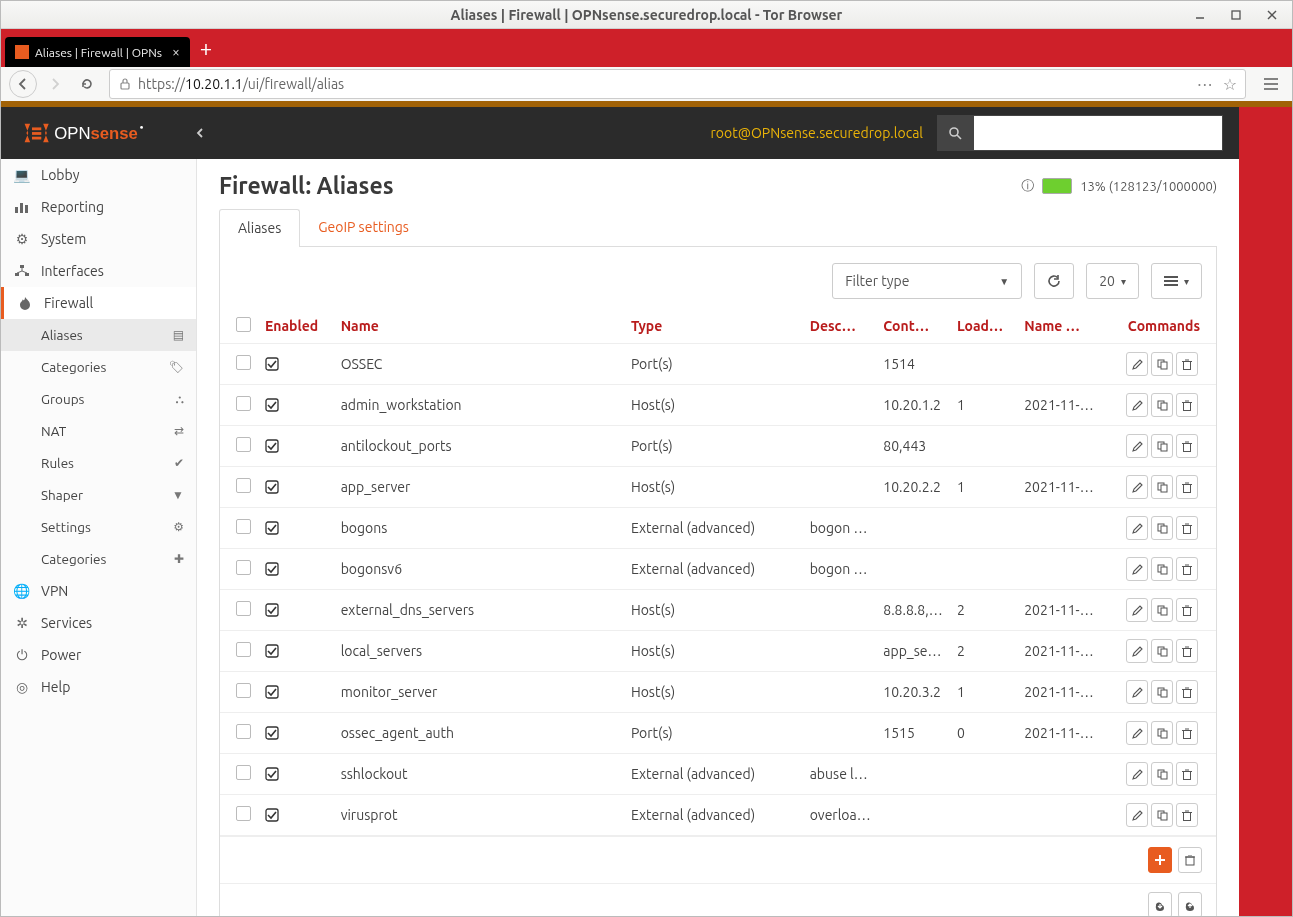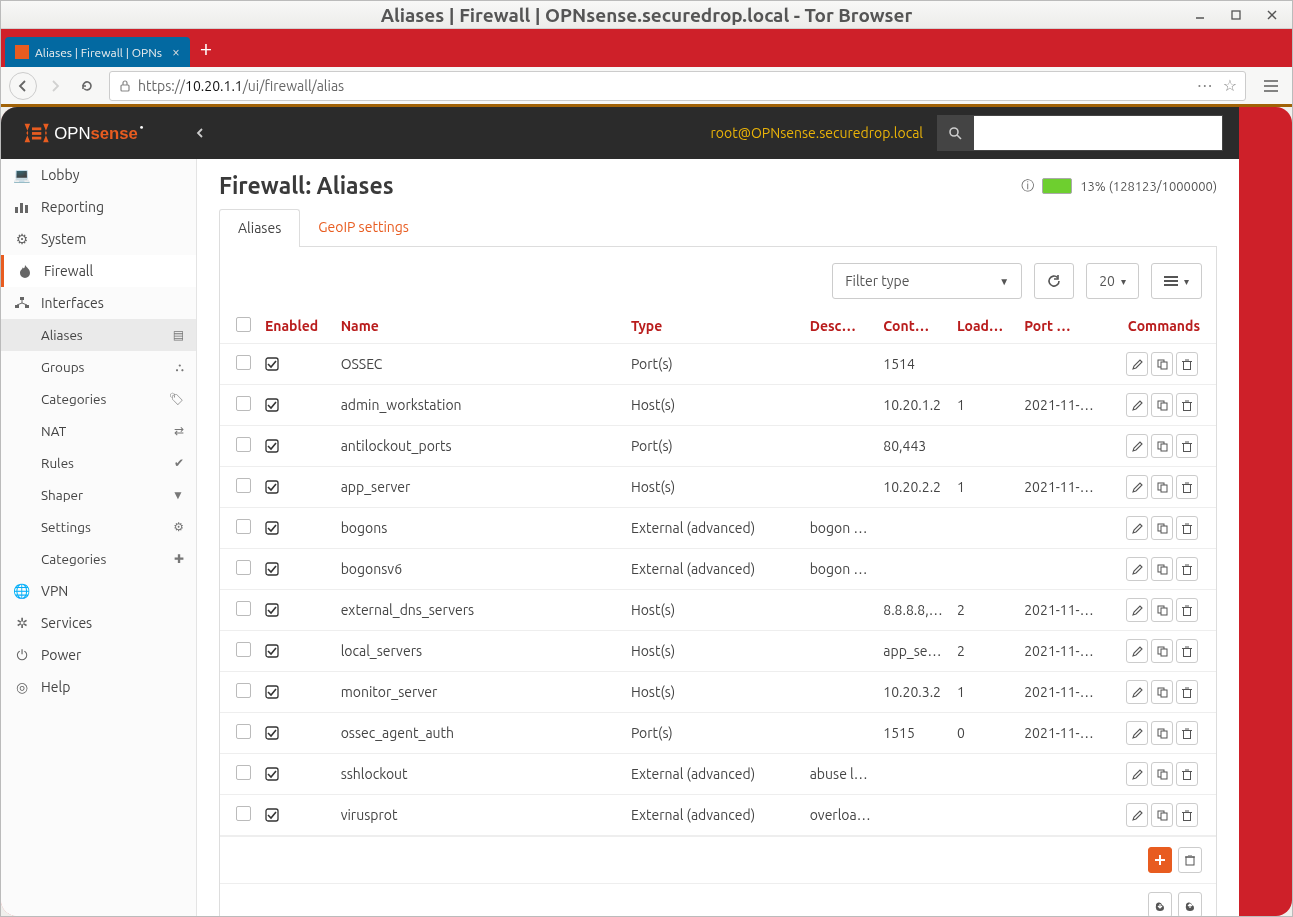--- a/index.html
+++ b/index.html
@@ -1,38 +1,38 @@
 <!DOCTYPE html>
 <html><head>
 <meta charset="utf-8">
 <style>
 * { box-sizing: border-box; margin: 0; padding: 0; }
 body { font-family: -apple-system, "Segoe UI", Ubuntu, "Helvetica Neue", sans-serif; font-size: 14px; color: #333; background: #f0f0ed; }
 .window { width: 1293px; height: 917px; display: flex; flex-direction: column; background: #f0f0ed; border: 1px solid #bbb; }
 .titlebar { height: 28px; background: linear-gradient(#f8f8f7,#ececea); display: flex; align-items: center; position: relative; border-bottom: 1px solid #d0d0d0; }
-.titlebar .title { flex: 1; text-align: center; color: #555; font-weight: 600; font-size: 19px; }
+.titlebar .title { flex: 1; text-align: center; color: #555; font-weight: 600; font-size: 14px; }
 .titlebar .win-btn { width: 16px; height: 16px; margin: 0 6px; display: flex; align-items: center; justify-content: center; color: #555; }
 .titlebar .wbtns { position: absolute; right: 6px; display: flex; gap: 8px; }
 .tabstrip { height: 38px; background: #ce2029; display: flex; align-items: flex-end; padding-left: 4px; }
-.tab { background: #0369a1; color: #eee; height: 30px; display: flex; align-items: center; padding: 0 10px; font-size: 12px; border-radius: 4px 4px 0 0; max-width: 190px; margin-right: 4px; margin-bottom: 0; }
+.tab { background: #000000; color: #eee; height: 30px; display: flex; align-items: center; padding: 0 10px; font-size: 12px; border-radius: 4px 4px 0 0; max-width: 190px; margin-right: 4px; margin-bottom: 0; }
 .tab .ico { width: 14px; height: 14px; margin-right: 6px; }
 .tab .lbl { white-space: nowrap; overflow: hidden; text-overflow: ellipsis; flex: 1; }
 .tab .x { margin-left: 10px; font-size: 14px; color: #ddd; }
 .newtab { color: #fff; font-size: 22px; padding: 0 10px 4px 6px; line-height: 30px; }
-.toolbar-row { height: 40px; background: #f7f7f6; border-bottom: 3px solid #a16207; display: flex; align-items: center; padding: 0 6px; }
+.toolbar-row { height: 40px; background: #f7f7f6; border-bottom: 6px solid #a16207; display: flex; align-items: center; padding: 0 6px; }
 .nav-btn { width: 28px; height: 28px; border: 1px solid transparent; border-radius: 4px; display: flex; align-items: center; justify-content: center; color: #666; margin: 0 2px; }
 .nav-btn.back { border-color: #ccc; border-radius: 50%; }
 .nav-btn.fwd { opacity: .4; }
 .url-bar { flex: 1; height: 30px; border: 1px solid #ccc; border-radius: 3px; background: #fff; display: flex; align-items: center; margin: 0 6px; padding: 0 8px; }
 .url-bar .lock { color: #777; margin-right: 6px; }
 .url-text { flex: 1; font-size: 14px; color: #666; }
 .url-text .host { color: #111; }
 .url-right { display: flex; align-items: center; gap: 10px; color: #888; font-size: 16px; }
 .menu-btn { width: 30px; height: 30px; display: flex; align-items: center; justify-content: center; color: #666; margin-left: 4px; }
-.content-area { flex: 1; background: #ce2029; display: flex; padding: 0; overflow: hidden; border-radius: 16px; }
+.content-area { flex: 1; background: #ce2029; display: flex; padding: 0; overflow: hidden; }
 .app-frame { background: #fff; margin: 0; flex: 1; display: flex; flex-direction: column; overflow: hidden; width: 1240px; margin-right: 53px; }
 .app-header { height: 52px; background: #2b2b2b; display: flex; align-items: center; padding: 0 16px; }
 .logo { display: flex; align-items: center; }
 .logo svg { height: 26px; }
 .header-toggle { margin-left: 18px; color: #ccc; }
 .header-user { margin-left: auto; color: #eab308; font-size: 14px; margin-right: 14px; }
 .header-search-btn { width: 36px; height: 36px; background: #444; border: none; color: #ccc; display: flex; align-items: center; justify-content: center; }
 .header-search-input { width: 250px; height: 36px; background: #fff; border: 1px solid #444; padding: 0 8px; }
 .app-body { flex: 1; display: flex; overflow: hidden; }
 .sidebar { width: 196px; background: #fbfbfb; border-right: 1px solid #e4e4e4; overflow-y: auto; }
@@ -208,52 +208,52 @@
                   <rect x="5" y="2" width="3" height="10" fill="#666"></rect>
                   <rect x="10" y="4" width="3" height="8" fill="#666"></rect>
                 </svg>
               </span>
               <span>Reporting</span>
             </div>
           <div class="sidebar-item">
               <span class="si-icon">⚙</span>
               <span>System</span>
             </div>
-          <div class="sidebar-item active">
-              <span class="si-icon">
-                <svg width="13" height="14" viewBox="0 0 13 14">
-                  <path d="M6 1c2 3 5 4 5 8a5 5 0 0 1-10 0c0-3 2-3 3-6 0 2 2 2 2-2z" fill="#666"></path>
-                </svg>
-              </span>
-              <span>Firewall</span>
-            </div>
           <div class="sidebar-item">
               <span class="si-icon">
                 <svg width="14" height="12">
                   <rect x="5" y="0" width="4" height="3" fill="#666"></rect>
                   <rect x="0" y="8" width="4" height="3" fill="#666"></rect>
                   <rect x="10" y="8" width="4" height="3" fill="#666"></rect>
                   <line x1="7" y1="3" x2="7" y2="6" stroke="#666"></line>
                   <line x1="2" y1="8" x2="7" y2="6" stroke="#666"></line>
                   <line x1="12" y1="8" x2="7" y2="6" stroke="#666"></line>
                 </svg>
               </span>
               <span>Interfaces</span>
             </div>
+          <div class="sidebar-item active">
+              <span class="si-icon">
+                <svg width="13" height="14" viewBox="0 0 13 14">
+                  <path d="M6 1c2 3 5 4 5 8a5 5 0 0 1-10 0c0-3 2-3 3-6 0 2 2 2 2-2z" fill="#666"></path>
+                </svg>
+              </span>
+              <span>Firewall</span>
+            </div>
           <div class="sidebar-sub selected">
               <span>Aliases</span>
               <span class="sub-icon">▤</span>
             </div>
           <div class="sidebar-sub">
+              <span>Categories</span>
+              <span class="sub-icon">🏷</span>
+            </div>
+          <div class="sidebar-sub">
               <span>Groups</span>
               <span class="sub-icon">⛬</span>
-            </div>
-          <div class="sidebar-sub">
-              <span>Categories</span>
-              <span class="sub-icon">🏷</span>
             </div>
           <div class="sidebar-sub">
               <span>NAT</span>
               <span class="sub-icon">⇄</span>
             </div>
           <div class="sidebar-sub">
               <span>Rules</span>
               <span class="sub-icon">✔</span>
             </div>
           <div class="sidebar-sub">
@@ -330,21 +330,21 @@
             <table class="tbl">
               <thead>
                   <tr>
                 <th class="col-chk"><span class="chk"></span></th>
                 <th class="col-en">Enabled</th>
                 <th class="col-name">Name</th>
                 <th class="col-type">Type</th>
                 <th class="col-desc">Desc…</th>
                 <th class="col-cont">Cont…</th>
                 <th class="col-load">Load…</th>
-                <th class="col-last">Port …</th>
+                <th class="col-last">Name …</th>
                 <th class="col-cmd" style="text-align:right;padding-right:16px">Commands</th>
               </tr>
                 </thead>
               <tbody id="table-body">
                   <tr>
                     <td class="col-chk"><span class="chk"></span></td>
                     <td class="col-en"><span class="enabled-check"><svg width="14" height="14" viewBox="0 0 14 14">
                           <rect x="1" y="1" width="12" height="12" rx="2" fill="none" stroke="#333" stroke-width="1.3"></rect>
                           <path d="M3 7l3 3 5-6" fill="none" stroke="#333" stroke-width="1.6"></path>
                         </svg></span></td>

